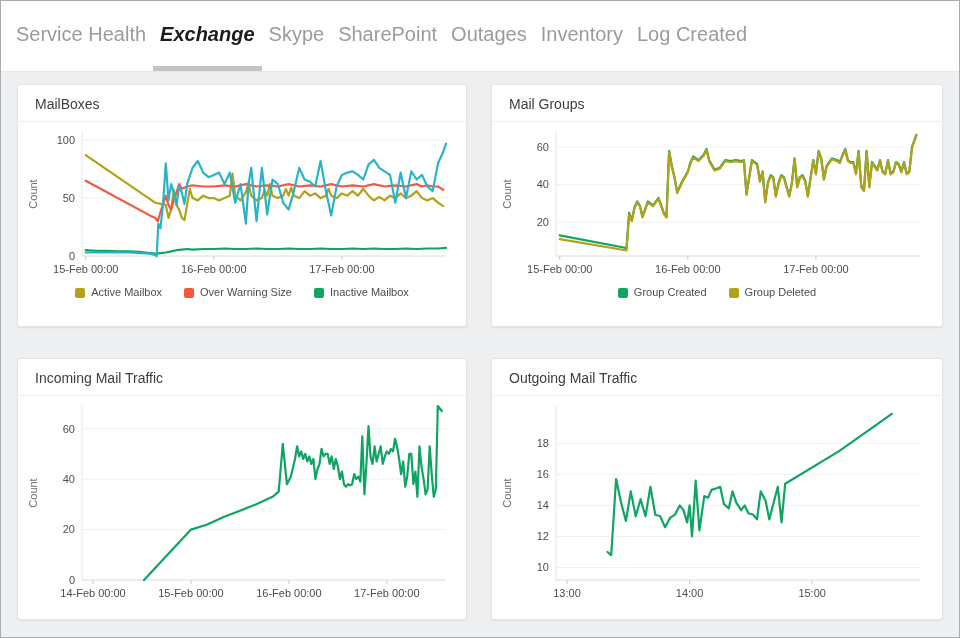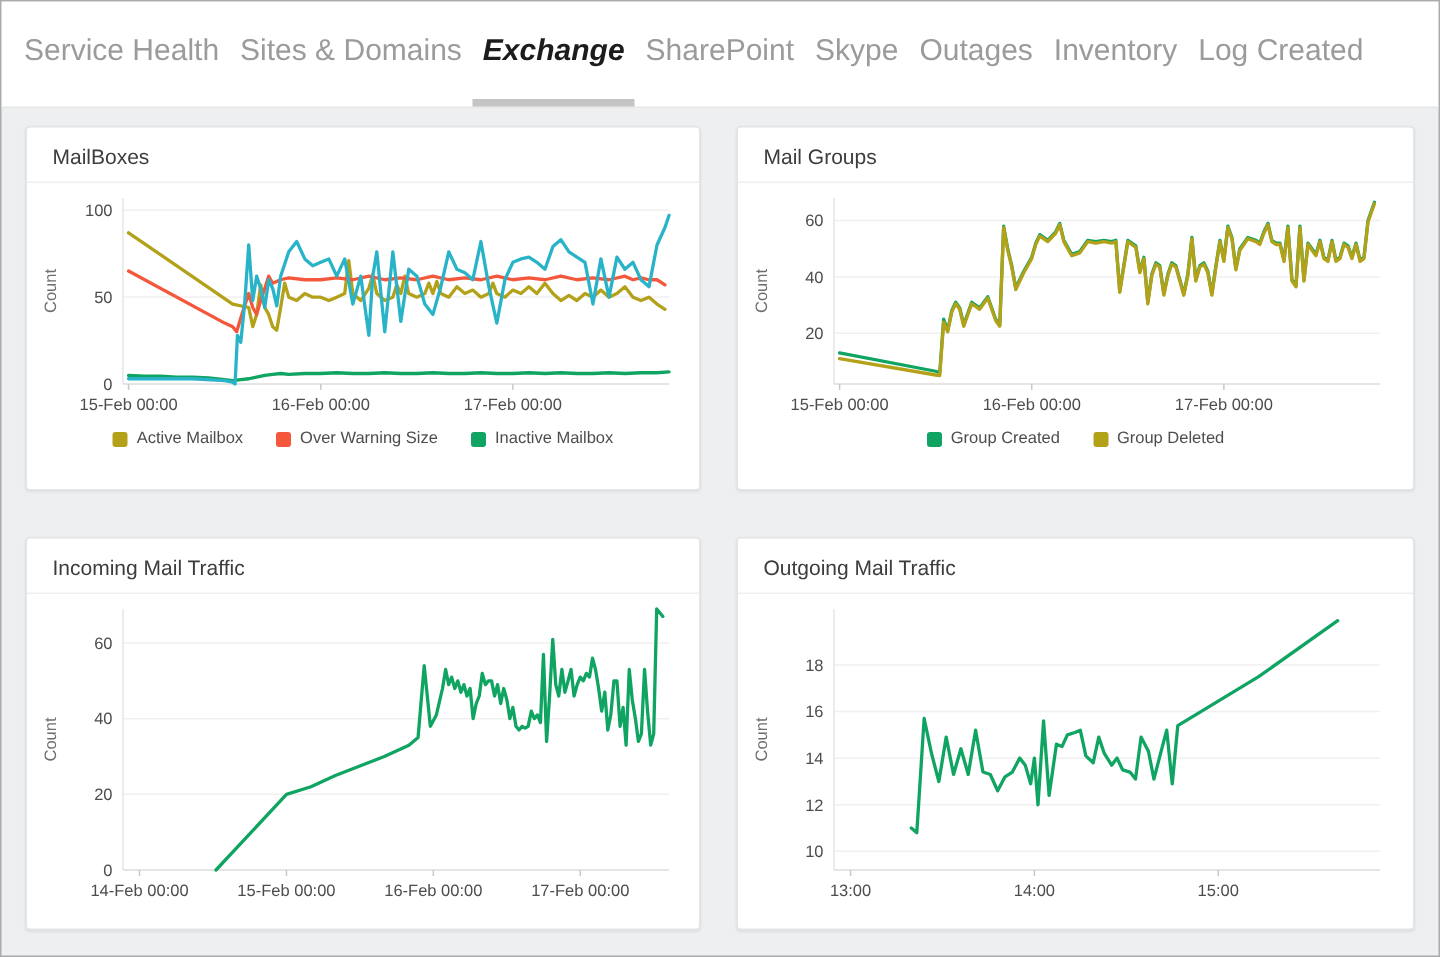--- a/index.html
+++ b/index.html
@@ -19,24 +19,23 @@
   .swatch{width:10px;height:10px;border-radius:2px;display:inline-block;}
   .axis-text{font-size:11px;fill:#4d4d4d;}
   .ylabel-text{font-size:11px;fill:#6e6e6e;}
 </style>
 </head>
 <body>
 
 <div class="frame">
   <div class="nav" id="nav">
       <div class="tab">Service Health</div>
-      <div class="tab">Sites &amp; Domains</div>
       <div class="tab active">Exchange</div>
+      <div class="tab">Skype</div>
       <div class="tab">SharePoint</div>
-      <div class="tab">Skype</div>
       <div class="tab">Outages</div>
       <div class="tab">Inventory</div>
       <div class="tab">Log Created</div>
     </div>
   <div class="main">
 
     <section class="panel">
       <div class="panel-header">MailBoxes</div>
       <div class="chart-wrap">
         <svg id="chart-0" width="434" height="158" viewBox="0 0 434 158">

